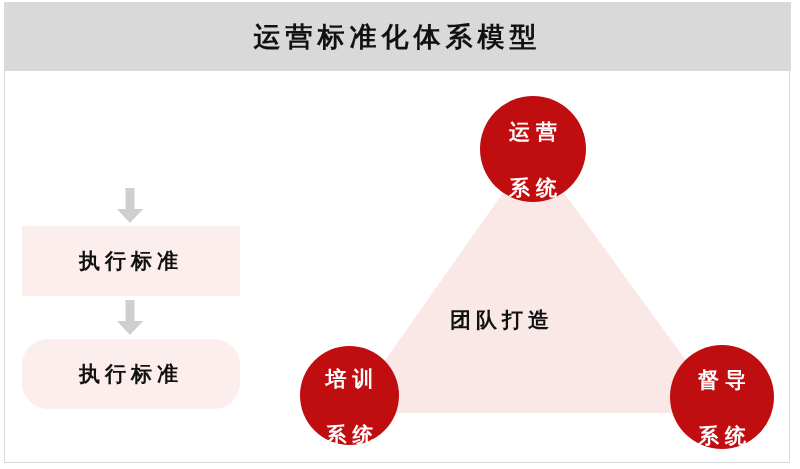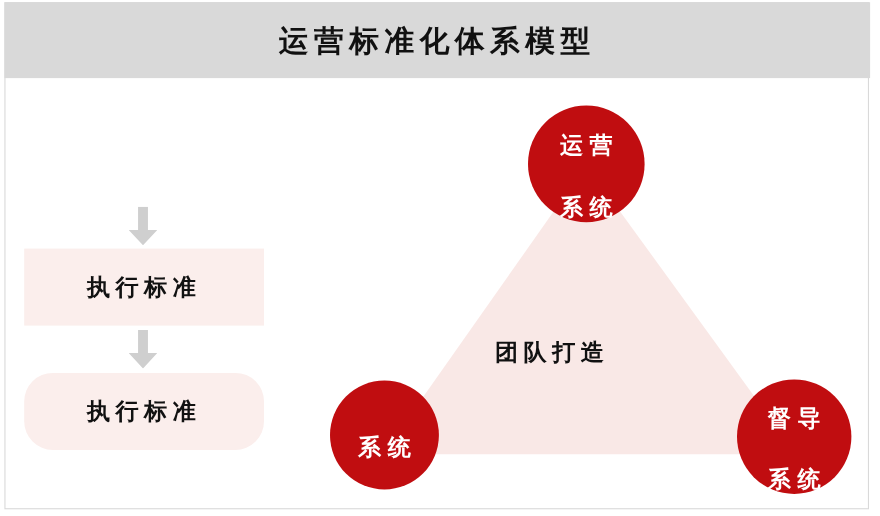--- a/index.html
+++ b/index.html
@@ -105,20 +105,21 @@
   </svg>
 
   <div class="center-label">团队打造</div>
 
   <div class="node node-top">
     <span>运营</span>
     <span>系统</span>
   </div>
 
   <div class="node node-left">
+    <span>培训</span>
     <span>系统</span>
   </div>
 
   <div class="node node-right">
     <span>督导</span>
     <span>系统</span>
   </div>
 
 </div>
 

